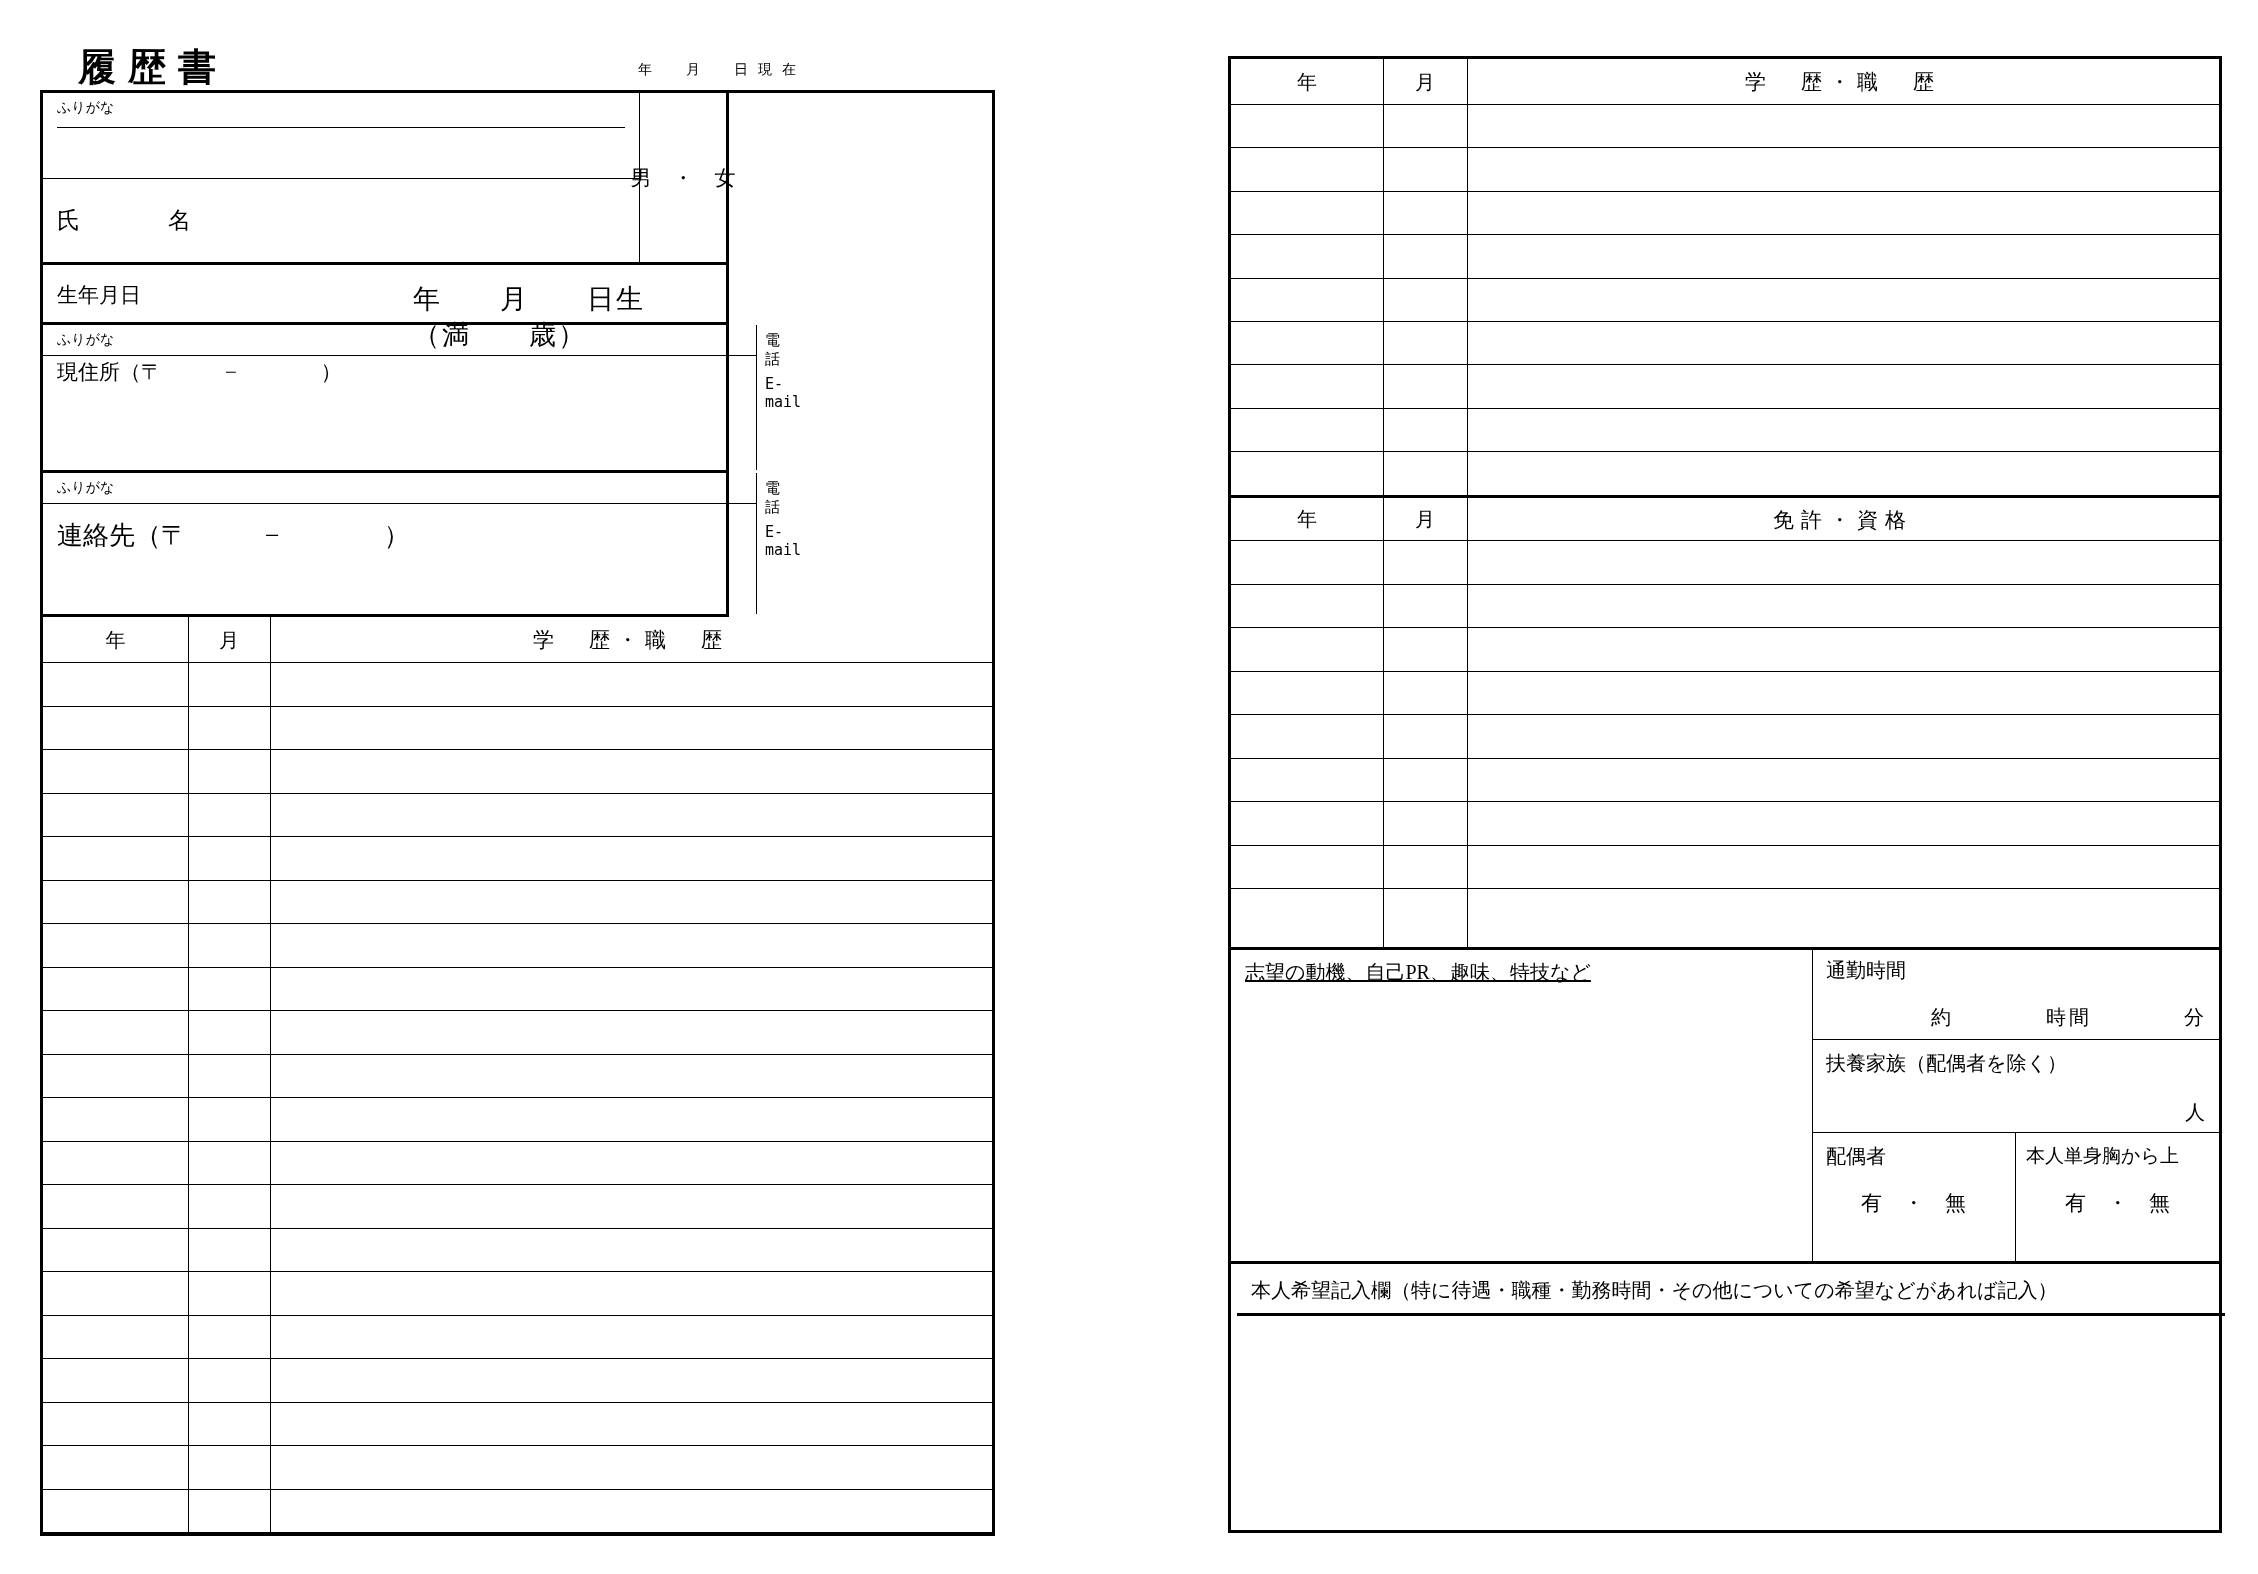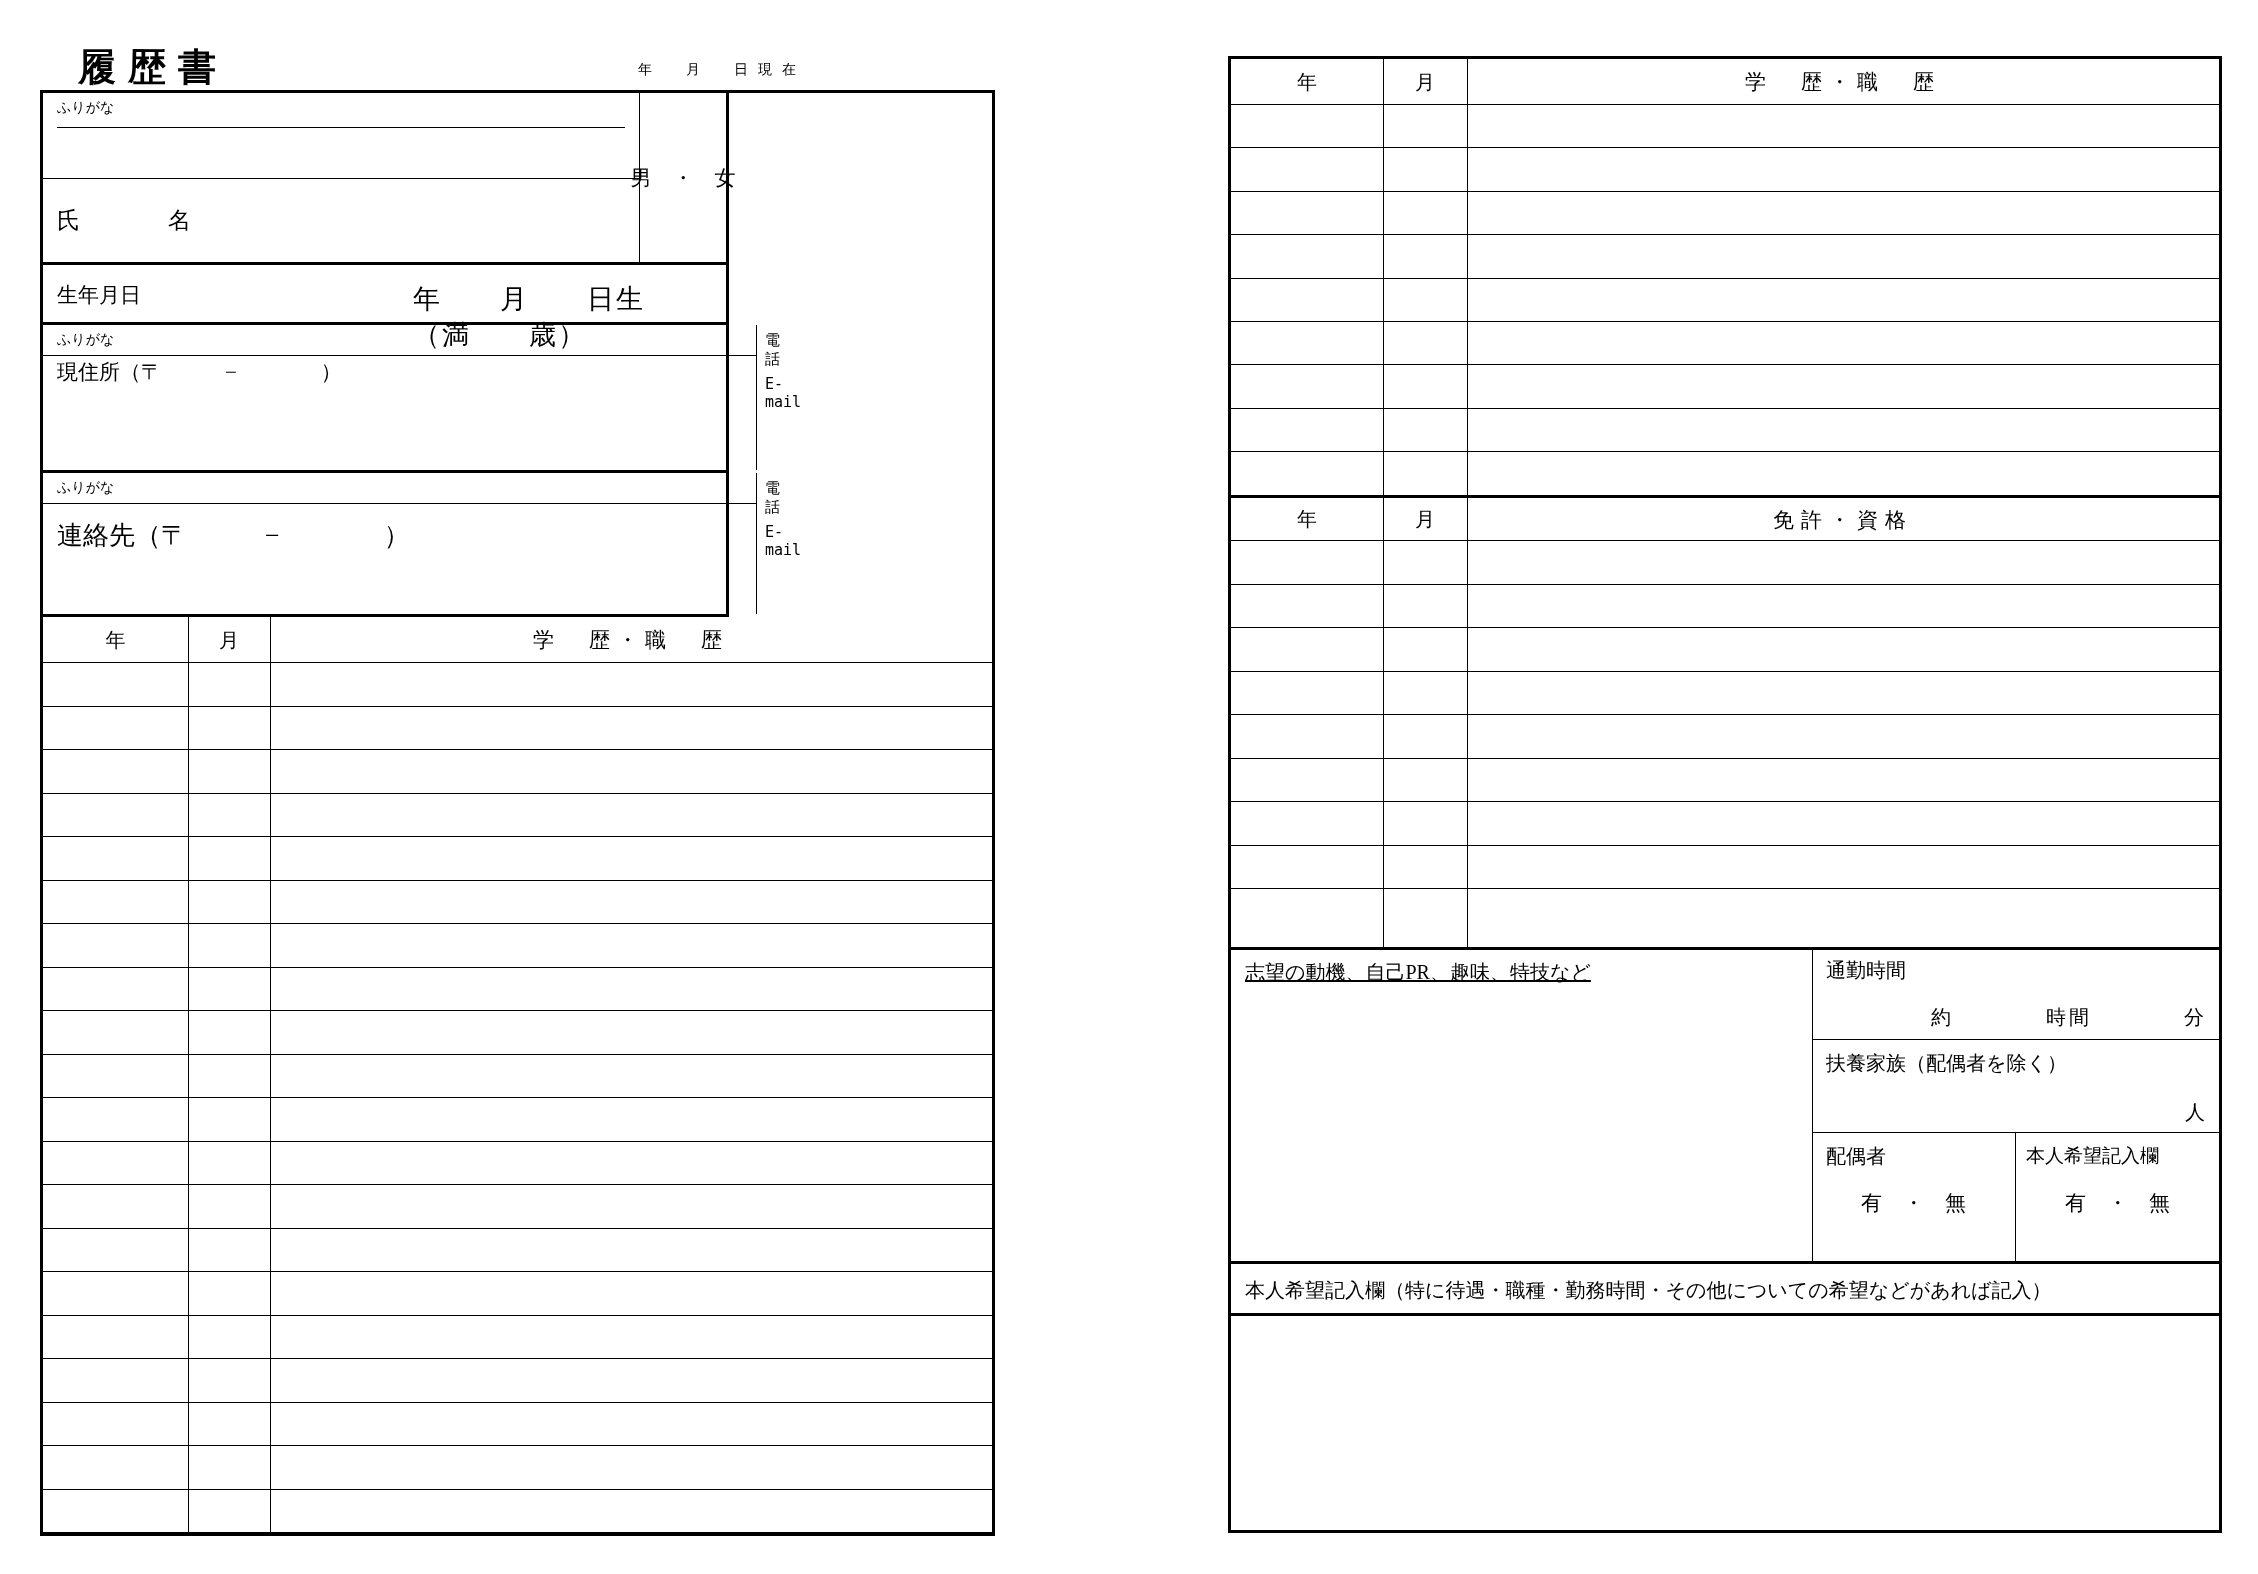--- a/index.html
+++ b/index.html
@@ -228,26 +228,26 @@
         <div style="position:absolute; left:14px; top:10px; font-size:20px;">扶養家族（配偶者を除く）</div>
         <div style="position:absolute; right:14px; bottom:6px; font-size:20px;">人</div>
       </div>
 
       <div class="bx" style="left:581px; top:186px; width:204px; height:131px; border:none; border-right:1.5px solid #000;">
         <div style="position:absolute; left:14px; top:10px; font-size:20px;">配偶者</div>
         <div style="position:absolute; left:50%; transform:translateX(-50%); top:56px; font-size:21px; white-space:nowrap;">有　・　無</div>
       </div>
 
       <div class="bx" style="left:785px; top:186px; width:203px; height:131px; border:none;">
-        <div style="position:absolute; left:10px; top:10px; font-size:19px;">本人希望記入欄</div>
+        <div style="position:absolute; left:10px; top:10px; font-size:19px;">本人単身胸から上</div>
         <div style="position:absolute; left:50%; transform:translateX(-50%); top:56px; font-size:21px; white-space:nowrap;">有　・　無</div>
       </div>
     </div>
 
-    <div style="position:absolute; left:3px; top:1208px; width:988px; height:234px;">
+    <div style="position:absolute; left:9px; top:1208px; width:988px; height:234px;">
       <div class="bx" style="left:0; top:0; width:988px; height:52px; border:none; border-bottom:3px solid #000;">
         <div style="position:absolute; left:14px; top:13px; font-size:20px;">本人希望記入欄（特に待遇・職種・勤務時間・その他についての希望などがあれば記入）</div>
       </div>
       <div class="bx" style="left:0; top:52px; width:988px; height:214px; border:none;"></div>
     </div>
 
   </div>
 </div>
 
 </body></html>

